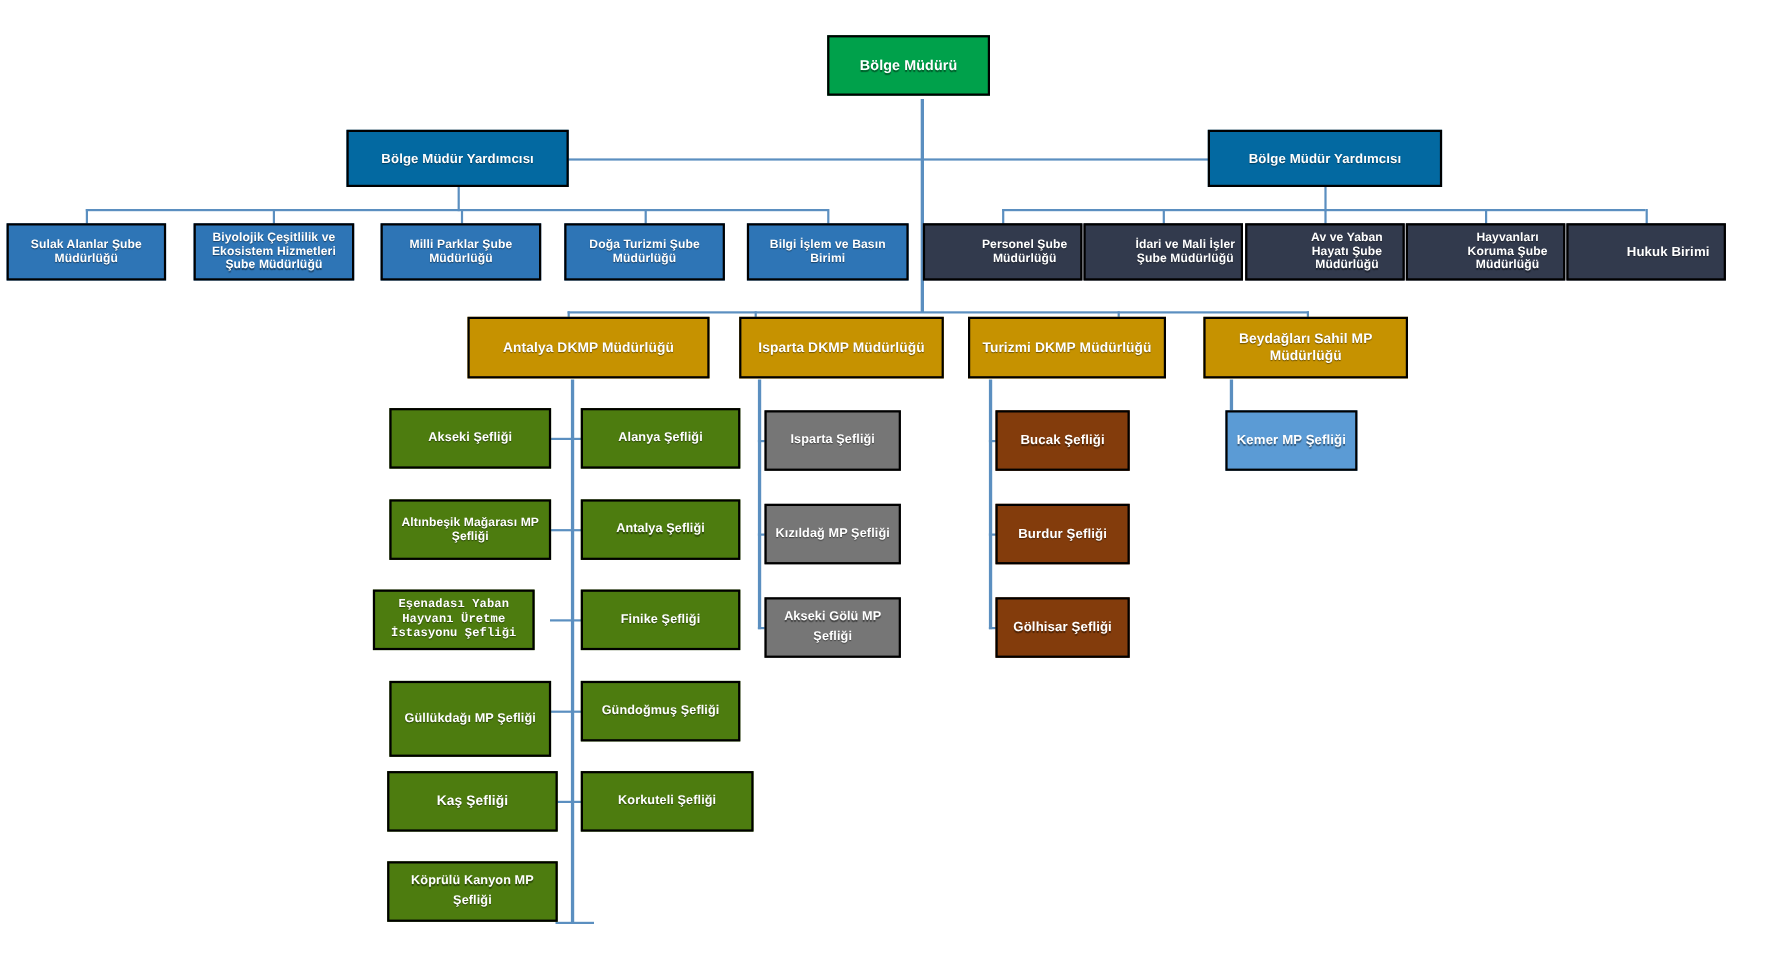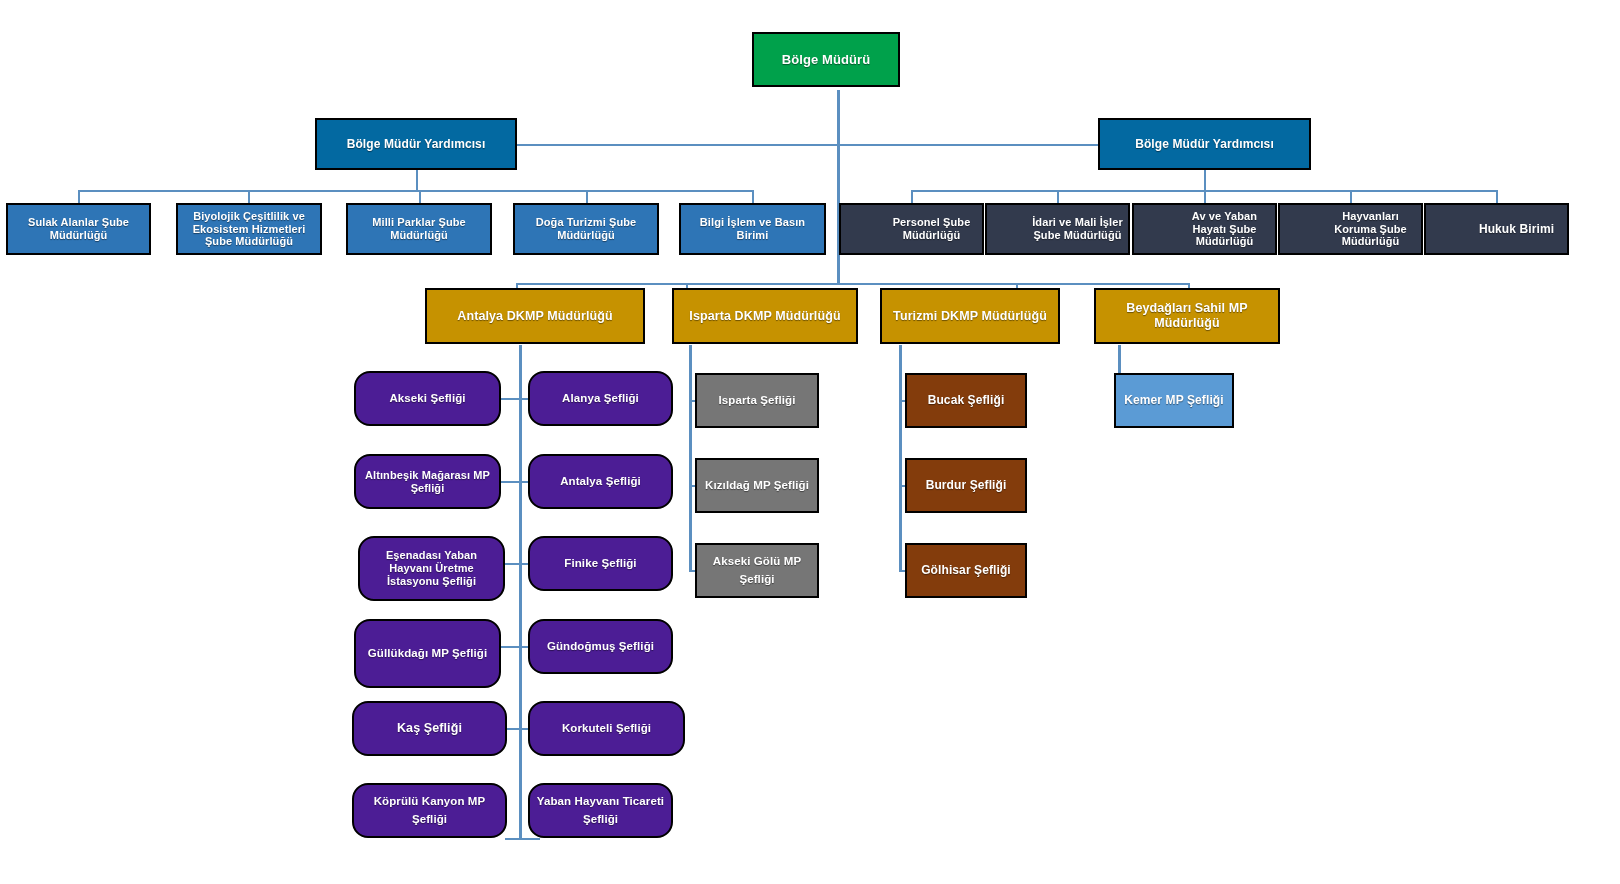--- a/index.html
+++ b/index.html
@@ -26,21 +26,21 @@
     text-shadow:0 1px 1px rgba(0,0,0,.45);
     padding:2px 4px;
     z-index:3;
   }
   .node span{display:block;width:100%;}
 
   
   .c-green {background:#00a14b;}
   .c-orange{background:#0369a1;justify-content:flex-end;}
   .c-blue  {background:#2e75b6;}
-  .c-navy  {background:#4c1d95;border-radius:16px;}
+  .c-navy  {background:#4d7c0f;}
   .c-dark  {background:#323a4d;padding-left:44px;}
   .c-gold  {background:#c69200;}
   .c-gray  {background:#767676;}
   .c-brown {background:#833c0c;}
   .c-lblue {background:#5b9bd5;}
 
   .ln{position:absolute;background:#5b8fc0;z-index:1;}
   .lnv{width:2px;}
   .lnh{height:2px;}
 
@@ -159,21 +159,21 @@
   <div class="node c-gold f125" style="left:1094px;top:288px;width:186px;height:56px;">
     <span>Beydağları Sahil MP Müdürlüğü</span>
   </div>
 
   <div class="node c-navy f115" style="left:354px;top:371px;width:147px;height:55px;">
     <span>Akseki Şefliği</span>
   </div>
   <div class="node c-navy f11" style="left:354px;top:454px;width:147px;height:55px;">
     <span>Altınbeşik Mağarası MP Şefliği</span>
   </div>
-  <div class="node c-navy f11" style="left:358px;top:536px;width:147px;height:65px;">
+  <div class="node c-navy f11" style="left:339px;top:536px;width:147px;height:55px;font-family:Liberation Mono, monospace;">
     <span>Eşenadası Yaban Hayvanı Üretme İstasyonu Şefliği</span>
   </div>
   <div class="node c-navy f115" style="left:354px;top:619px;width:147px;height:69px;">
     <span>Güllükdağı MP Şefliği</span>
   </div>
   <div class="node c-navy f125" style="left:352px;top:701px;width:155px;height:55px;">
     <span>Kaş Şefliği</span>
   </div>
   <div class="node c-navy f115 lh2" style="left:352px;top:783px;width:155px;height:55px;">
     <span>Köprülü Kanyon MP Şefliği</span>
@@ -187,23 +187,20 @@
   </div>
   <div class="node c-navy f115" style="left:528px;top:536px;width:145px;height:55px;">
     <span>Finike Şefliği</span>
   </div>
   <div class="node c-navy f115 lh2" style="left:528px;top:619px;width:145px;height:55px;">
     <span>Gündoğmuş Şefliği</span>
   </div>
   <div class="node c-navy f115 lh2" style="left:528px;top:701px;width:157px;height:55px;">
     <span>Korkuteli Şefliği</span>
   </div>
-  <div class="node c-navy f115 lh2" style="left:528px;top:783px;width:145px;height:55px;">
-    <span>Yaban Hayvanı Ticareti Şefliği</span>
-  </div>
 
   <div class="node c-gray f115" style="left:695px;top:373px;width:124px;height:55px;">
     <span>Isparta Şefliği</span>
   </div>
   <div class="node c-gray f115 lh2" style="left:695px;top:458px;width:124px;height:55px;">
     <span>Kızıldağ MP Şefliği</span>
   </div>
   <div class="node c-gray f115 lh2" style="left:695px;top:543px;width:124px;height:55px;">
     <span>Akseki Gölü MP Şefliği</span>
   </div>

